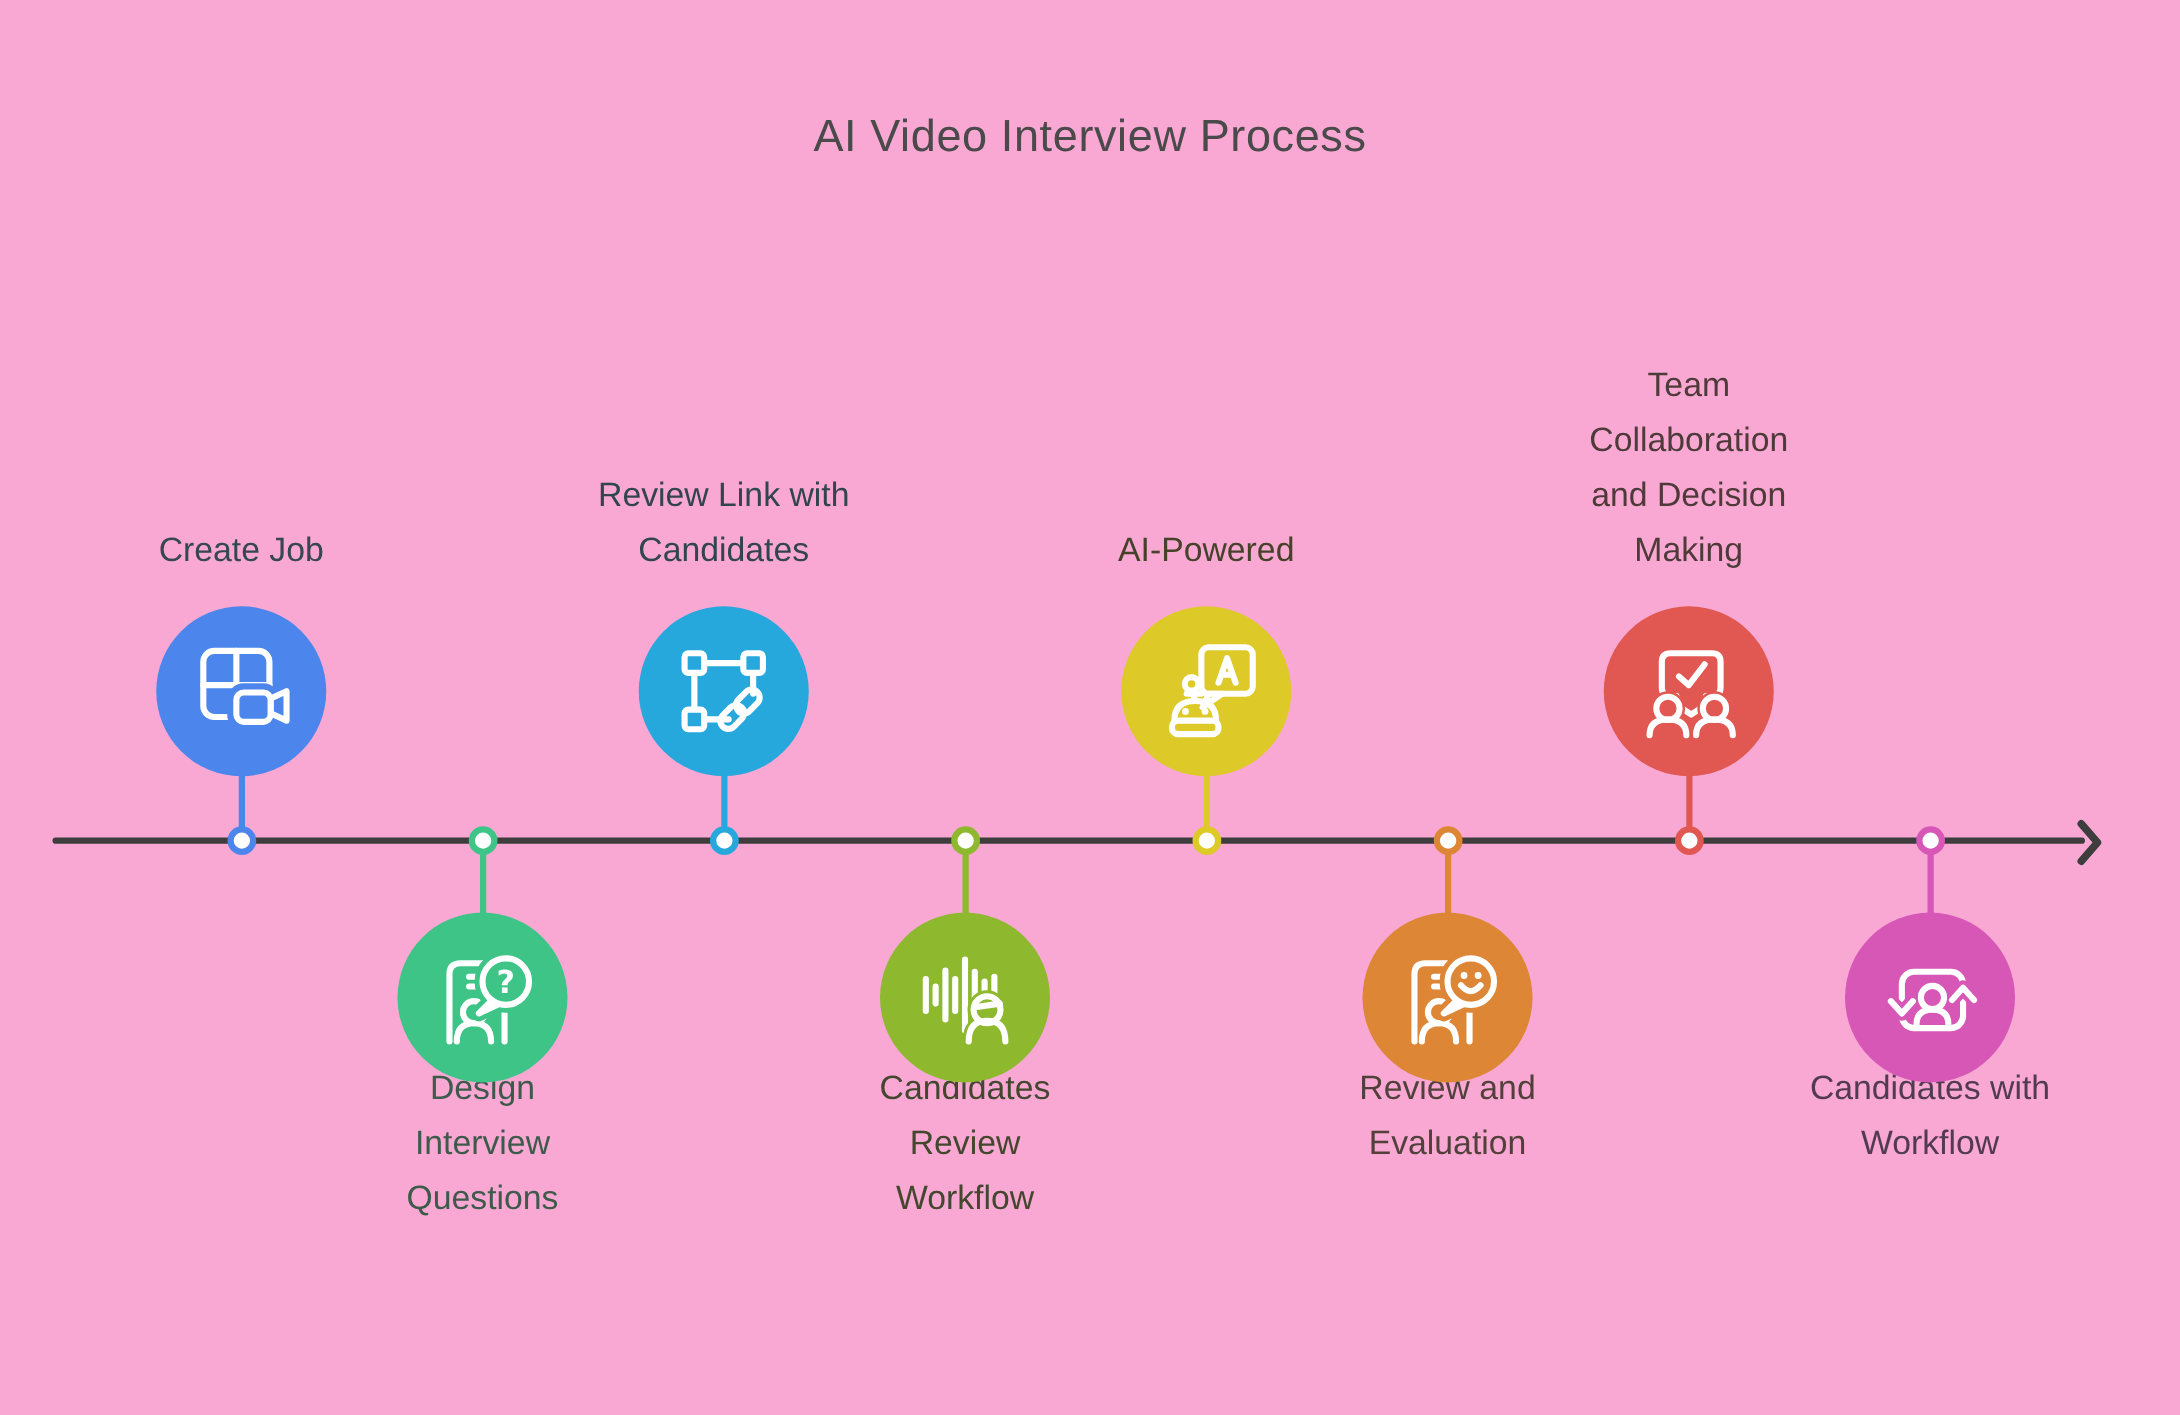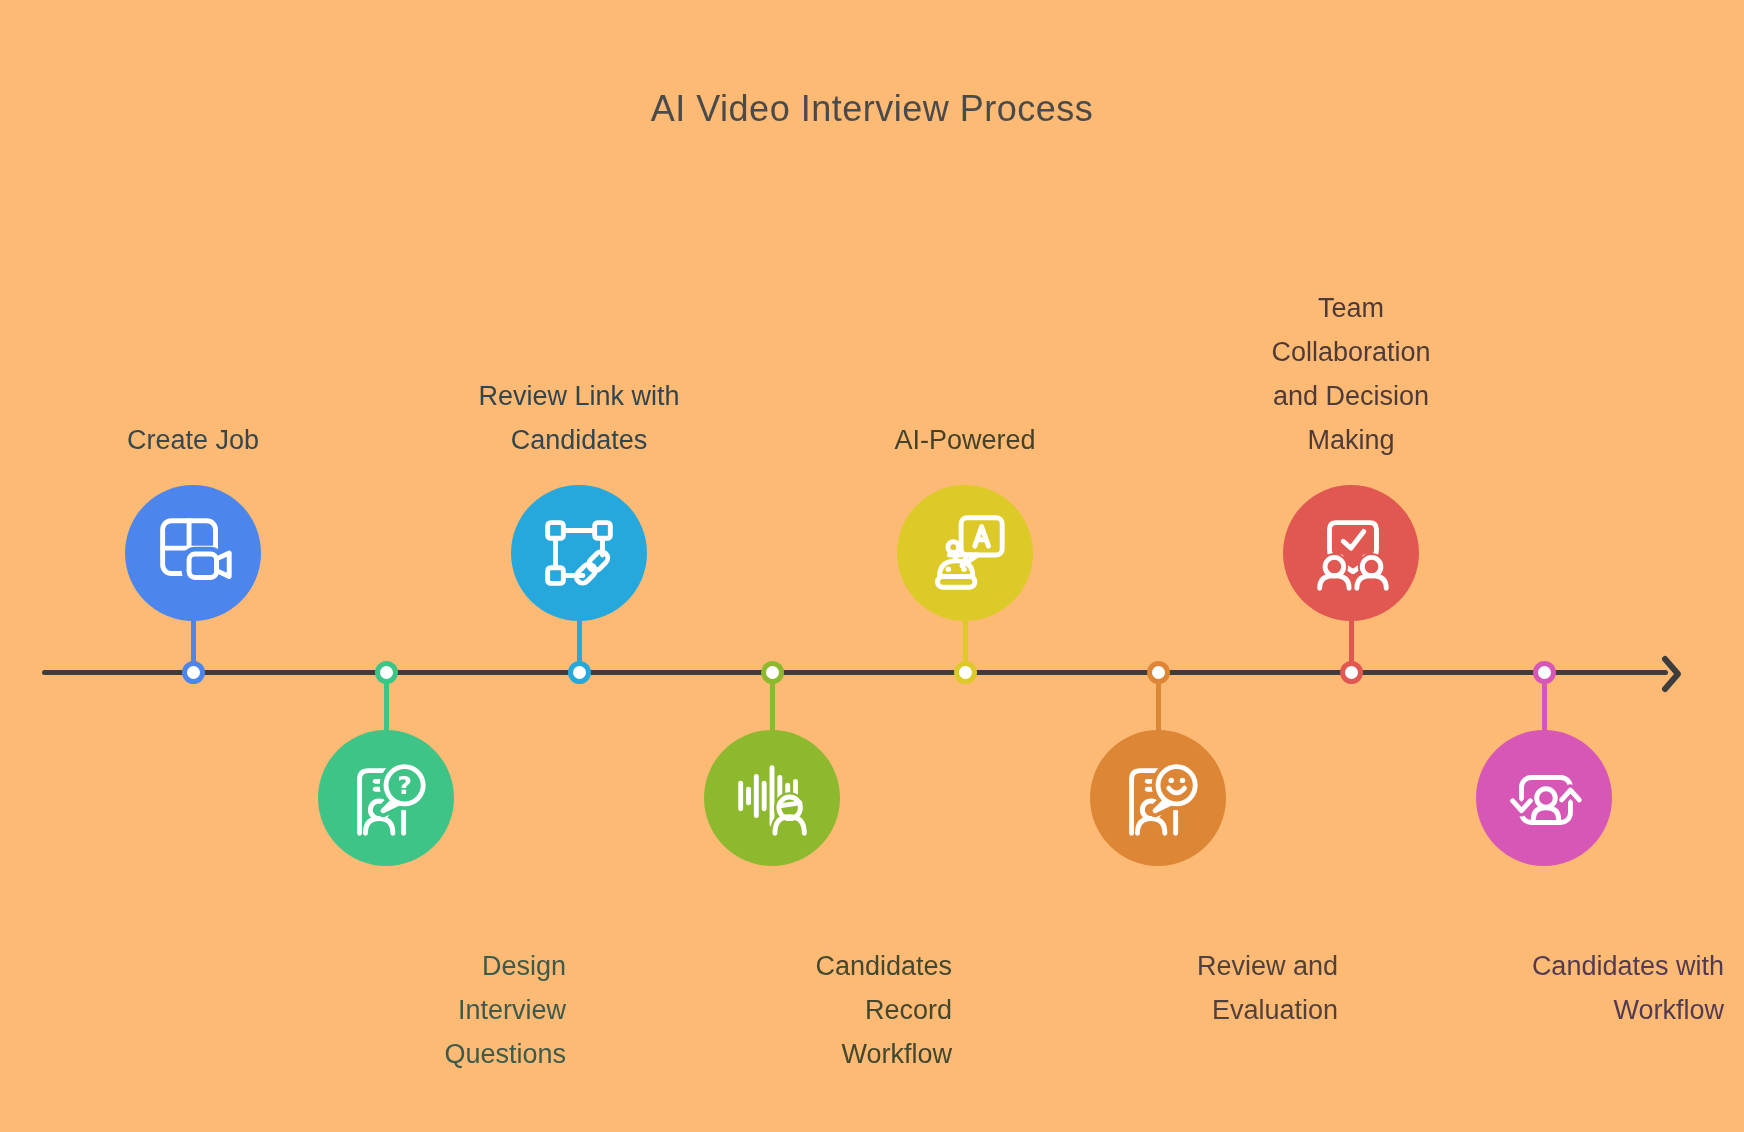--- a/index.html
+++ b/index.html
@@ -1,17 +1,17 @@
 <!DOCTYPE html>
 <html><head>
 <meta charset="utf-8">
 <style>
   html,body{margin:0;padding:0;background:#fff;}
   .canvas{
-    position:relative;width:1744px;height:1132px;background:#fdba74;overflow:hidden;
+    position:relative;width:1744px;height:1132px;background:#f9a8d4;overflow:hidden;
     font-family:"Liberation Sans","DejaVu Sans",sans-serif;
   }
   .title{
     position:absolute;top:88px;left:0;width:100%;text-align:center;
     font-size:36px;font-weight:400;color:var(--c,#4a4a4a);margin:0;letter-spacing:.5px;
   }
   .axis-line{
     position:absolute;left:42px;top:670px;width:1626px;height:5px;border-radius:3px;
     background:var(--c,#3d3d3d);
   }
@@ -28,21 +28,21 @@
   .below .stem{top:680px;height:52px;}
   .marker{
     position:absolute;left:-11.5px;top:661px;width:23px;height:23px;border-radius:50%;
     background:#fff;border:5px solid var(--c);box-sizing:border-box;
   }
   .label{
     position:absolute;left:0;transform:translateX(-50%);width:360px;text-align:center;
     font-size:27px;line-height:44px;font-weight:400;color:var(--lc,#444);
   }
   .above .label{bottom:670px;}
-  .below .label{top:944px;text-align:right;}
+  .below .label{top:848px;}
   .icon{display:block;}
 </style>
 </head>
 <body>
 
 <div class="canvas">
 
   <h1 class="title" style="--c: #4a4a4a;">AI Video Interview Process</h1>
 
   <div class="axis-line" style="--c: #3d3d3d;"></div>
@@ -128,21 +128,21 @@
             <rect x="59" y="55.5" width="22" height="13" rx="6.5"></rect>
           </g>
         </g>
       </svg>
     </div>
   </div>
 
   <div class="step below" style="--x: 772px; --c: #8eb92f; --lc: #43472e;">
     <div class="label">
       <div>Candidates</div>
-      <div>Record</div>
+      <div>Review</div>
       <div>Workflow</div>
     </div>
     <div class="stem"></div>
     <div class="marker"></div>
     <div class="bubble">
       <svg class="icon" width="94" height="94" viewBox="0 0 96 96">
         <g fill="none" stroke="#fff" stroke-width="5" stroke-linecap="round" stroke-linejoin="round">
           <line x1="16" y1="33" x2="16" y2="59"></line>
           <line x1="24" y1="39" x2="24" y2="53"></line>
           <line x1="32" y1="26" x2="32" y2="66"></line>

